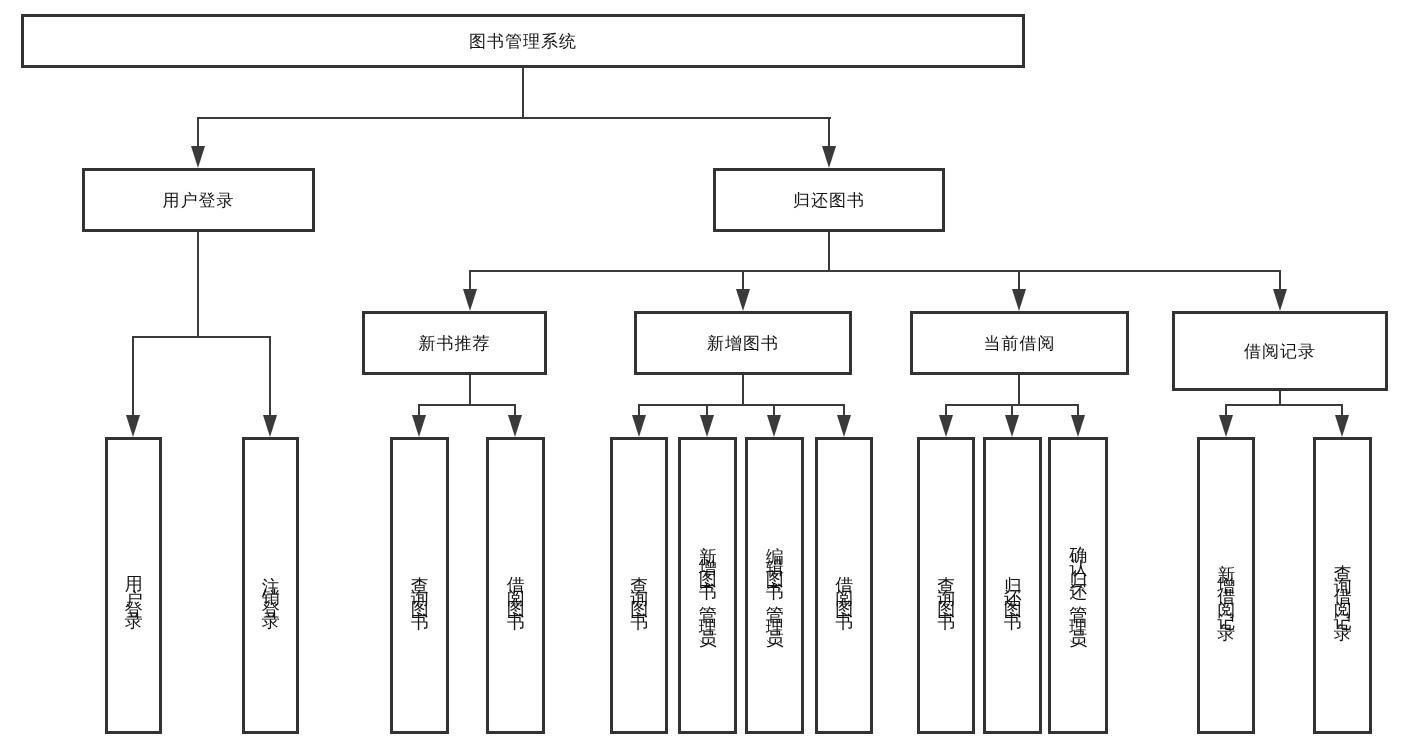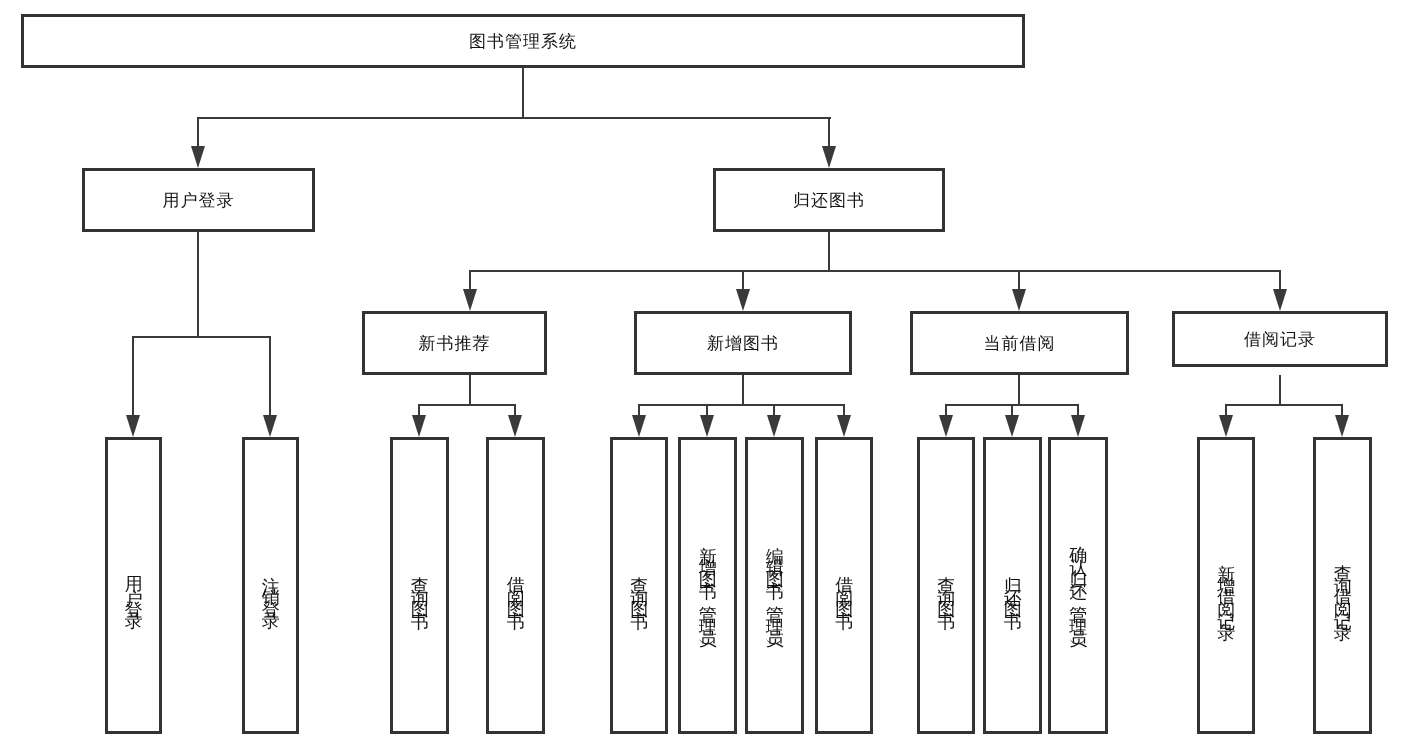--- a/index.html
+++ b/index.html
@@ -115,21 +115,21 @@
 
   <div class="box hbox" style="left:362px;top:311px;width:185px;height:64px;">
     <span>新书推荐</span>
   </div>
   <div class="box hbox" style="left:634px;top:311px;width:218px;height:64px;">
     <span>新增图书</span>
   </div>
   <div class="box hbox" style="left:910px;top:311px;width:219px;height:64px;">
     <span>当前借阅</span>
   </div>
-  <div class="box hbox" style="left:1172px;top:311px;width:216px;height:56px;">
+  <div class="box hbox" style="left:1172px;top:311px;width:216px;height:80px;">
     <span>借阅记录</span>
   </div>
 
   <div class="box vbox" style="left:105px;top:437px;width:57px;height:297px;">
     <span class="vtext">用户登录</span>
   </div>
   <div class="box vbox" style="left:242px;top:437px;width:57px;height:297px;">
     <span class="vtext">注销登录</span>
   </div>
 

